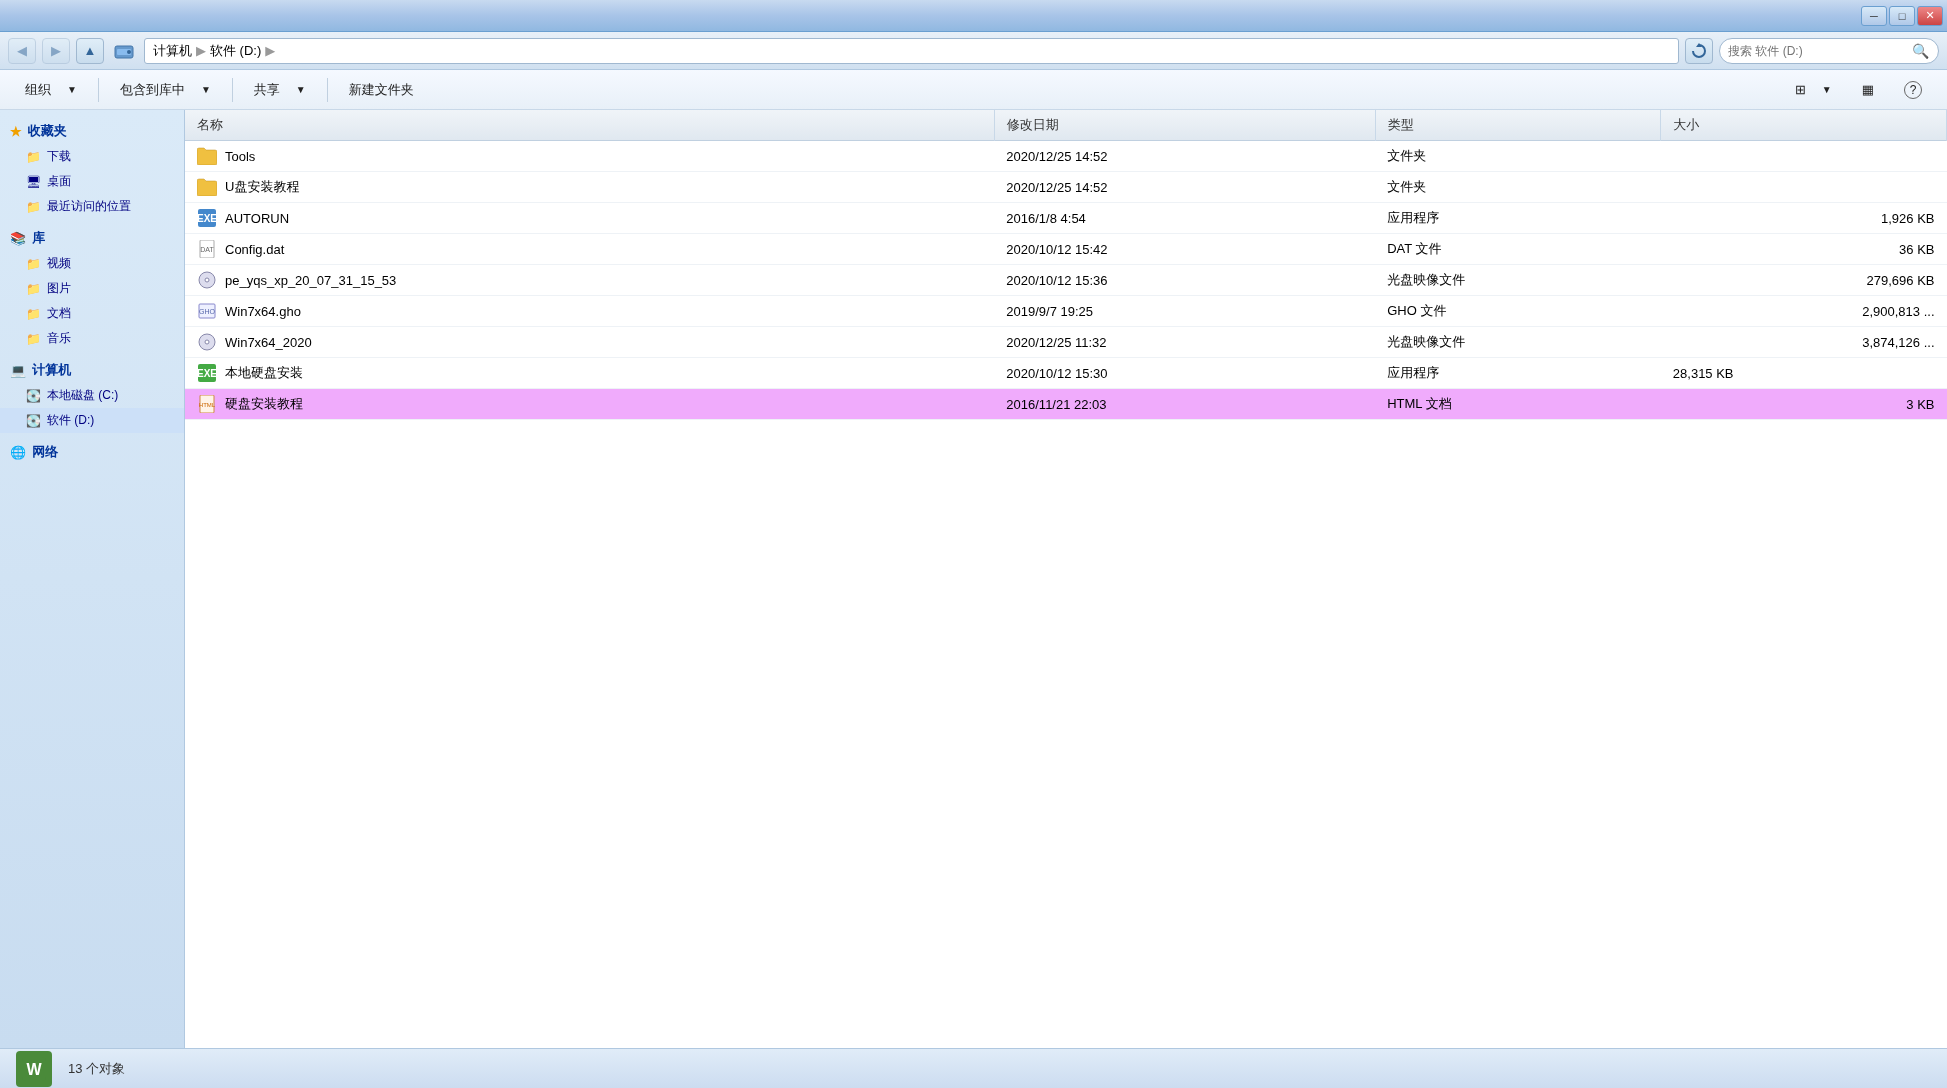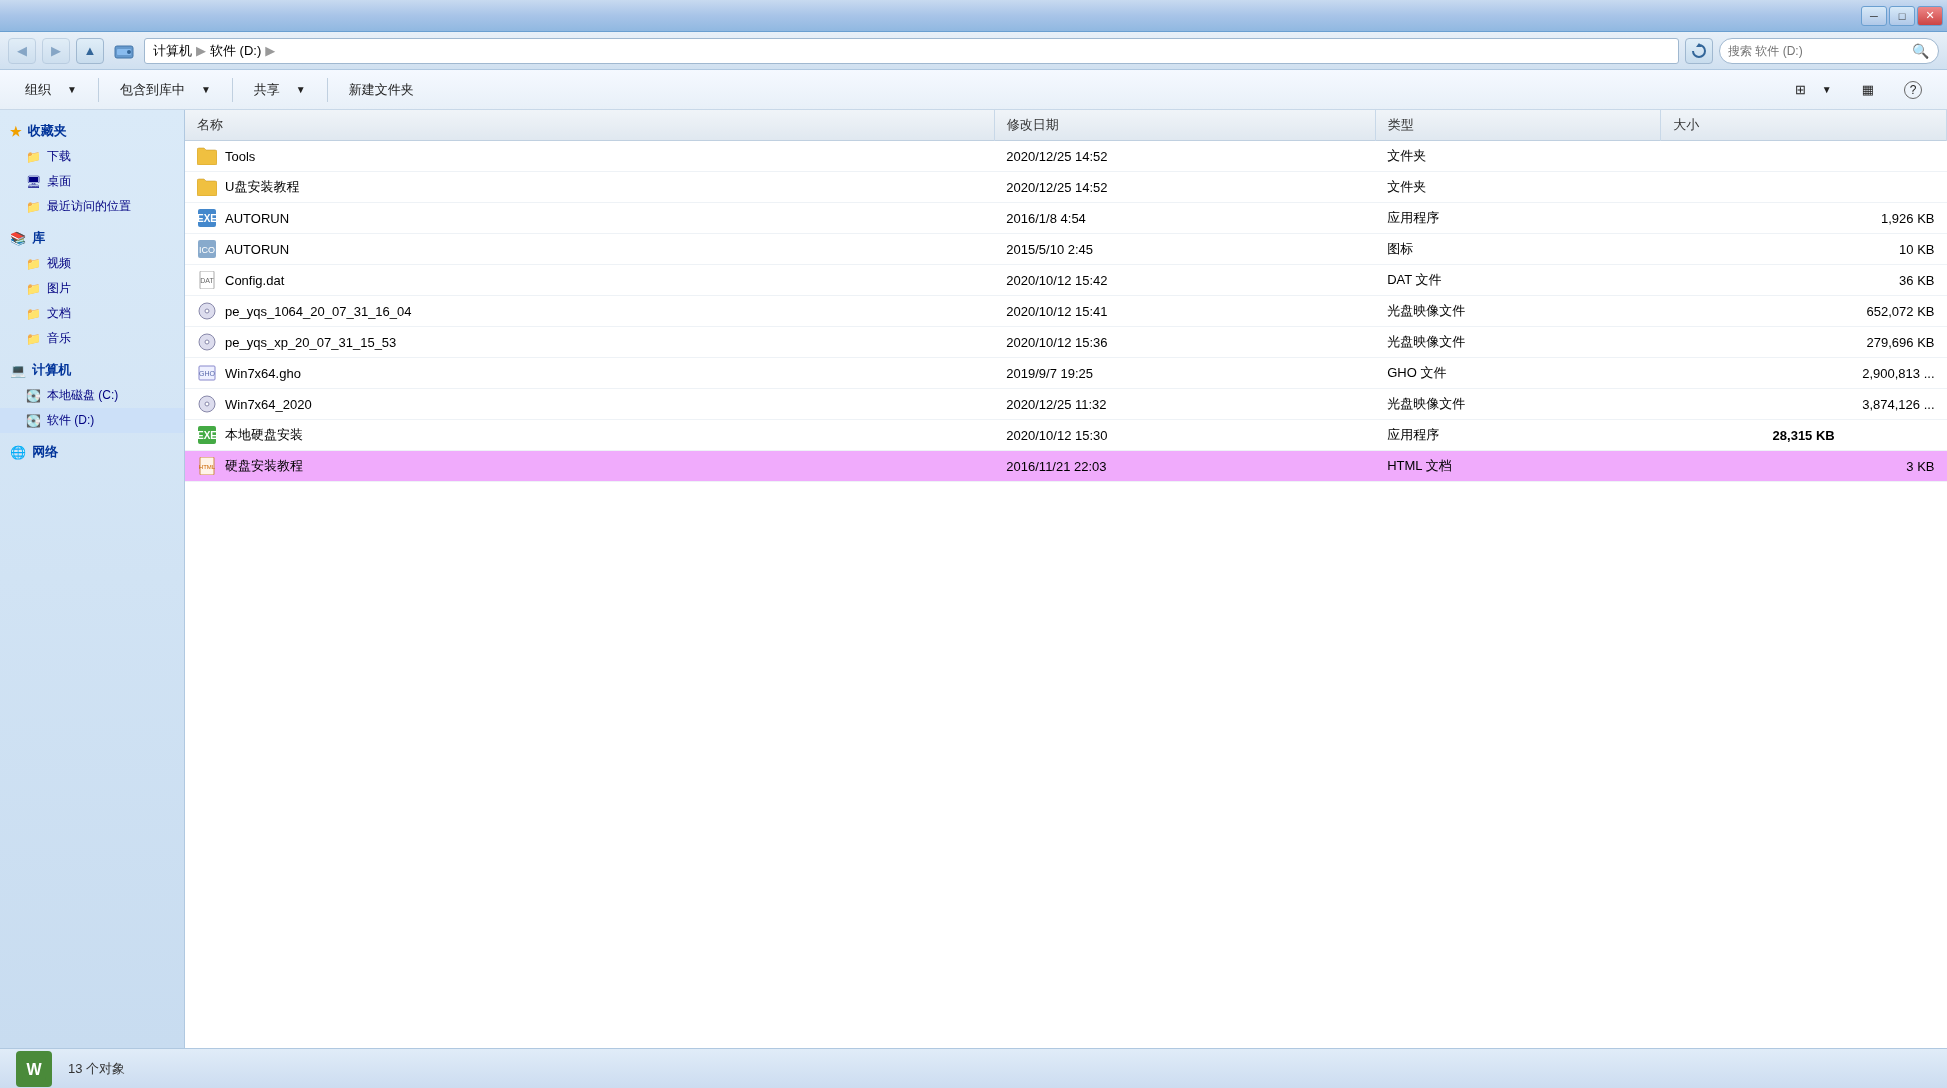--- a/index.html
+++ b/index.html
@@ -472,72 +472,40 @@
             </td>
             <td>2016/1/8 4:54</td>
             <td>应用程序</td>
             <td style="text-align: right;">1,926 KB</td>
           </tr>
           <tr>
             <td>
               <div class="file-name-cell">
                 <span class="file-icon">
                   <svg width="18" height="18" viewBox="0 0 18 18">
-                    <rect width="18" height="18" rx="2" fill="#88aacc"></rect>
-                    <text x="9" y="13" text-anchor="middle" fill="white" font-size="9">ICO</text>
-                  </svg>
-                </span>
-                <span>AUTORUN</span>
-              </div>
-            </td>
-            <td>2015/5/10 2:45</td>
-            <td>图标</td>
-            <td style="text-align: right;">10 KB</td>
-          </tr>
-          <tr>
-            <td>
-              <div class="file-name-cell">
-                <span class="file-icon">
-                  <svg width="18" height="18" viewBox="0 0 18 18">
                     <rect x="2" y="0" width="14" height="18" rx="1" fill="#ffffff" stroke="#aaaaaa"></rect>
                     <text x="9" y="12" text-anchor="middle" fill="#666" font-size="7">DAT</text>
                   </svg>
                 </span>
                 <span>Config.dat</span>
               </div>
             </td>
             <td>2020/10/12 15:42</td>
             <td>DAT 文件</td>
             <td style="text-align: right;">36 KB</td>
           </tr>
           <tr>
             <td>
               <div class="file-name-cell">
                 <span class="file-icon">
                   <svg width="18" height="18" viewBox="0 0 18 18">
                     <circle cx="9" cy="9" r="8" fill="#ddddee" stroke="#8888aa"></circle>
                     <circle cx="9" cy="9" r="2" fill="#fff" stroke="#8888aa"></circle>
                   </svg>
                 </span>
-                <span>pe_yqs_1064_20_07_31_16_04</span>
-              </div>
-            </td>
-            <td>2020/10/12 15:41</td>
-            <td>光盘映像文件</td>
-            <td style="text-align: right;">652,072 KB</td>
-          </tr>
-          <tr>
-            <td>
-              <div class="file-name-cell">
-                <span class="file-icon">
-                  <svg width="18" height="18" viewBox="0 0 18 18">
-                    <circle cx="9" cy="9" r="8" fill="#ddddee" stroke="#8888aa"></circle>
-                    <circle cx="9" cy="9" r="2" fill="#fff" stroke="#8888aa"></circle>
-                  </svg>
-                </span>
                 <span>pe_yqs_xp_20_07_31_15_53</span>
               </div>
             </td>
             <td>2020/10/12 15:36</td>
             <td>光盘映像文件</td>
             <td style="text-align: right;">279,696 KB</td>
           </tr>
           <tr>
             <td>
               <div class="file-name-cell">
@@ -577,21 +545,21 @@
                   <svg width="18" height="18" viewBox="0 0 18 18">
                     <rect width="18" height="18" rx="2" fill="#44aa44"></rect>
                     <text x="9" y="13" text-anchor="middle" fill="white" font-size="10" font-weight="bold">EXE</text>
                   </svg>
                 </span>
                 <span>本地硬盘安装</span>
               </div>
             </td>
             <td>2020/10/12 15:30</td>
             <td>应用程序</td>
-            <td style="text-align: center; font-weight: bold;">28,315 KB</td>
+            <td style="text-align: left;">28,315 KB</td>
           </tr>
           <tr class="selected">
             <td>
               <div class="file-name-cell">
                 <span class="file-icon">
                   <svg width="18" height="18" viewBox="0 0 18 18">
                     <rect x="2" y="0" width="14" height="18" rx="1" fill="#fff4e8" stroke="#cc8844"></rect>
                     <text x="9" y="12" text-anchor="middle" fill="#cc6600" font-size="6">HTML</text>
                   </svg>
                 </span>

